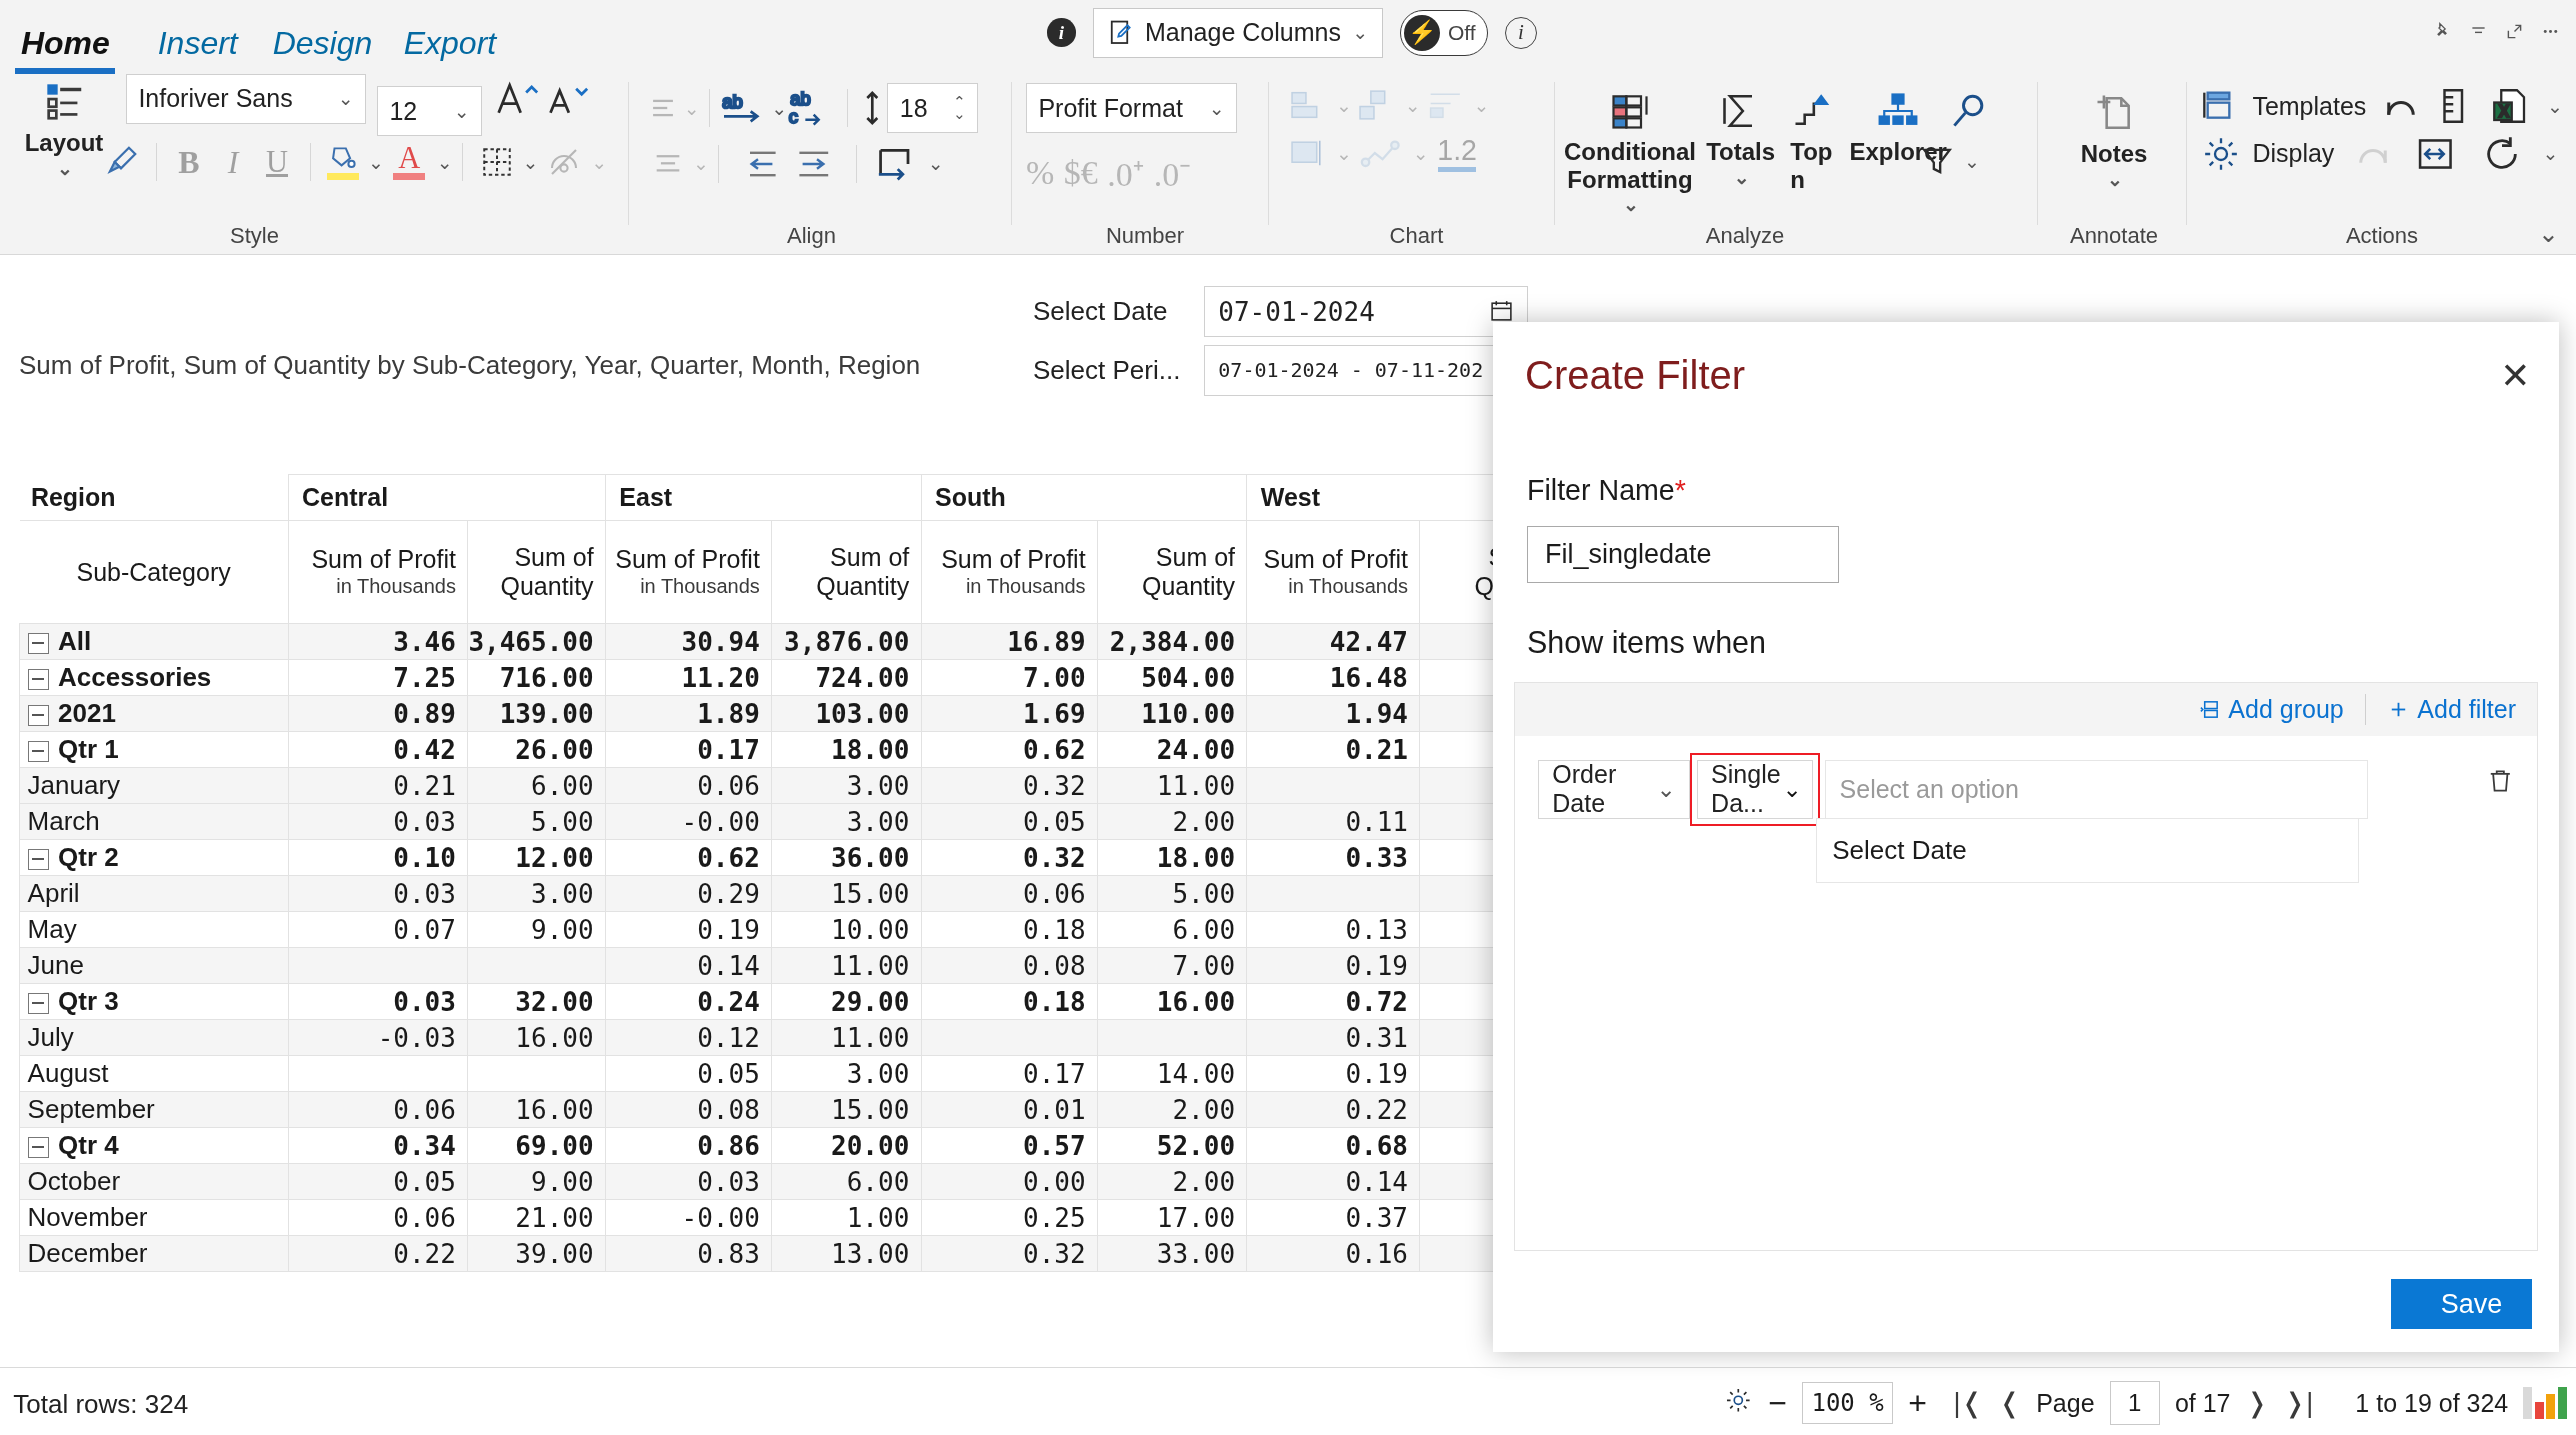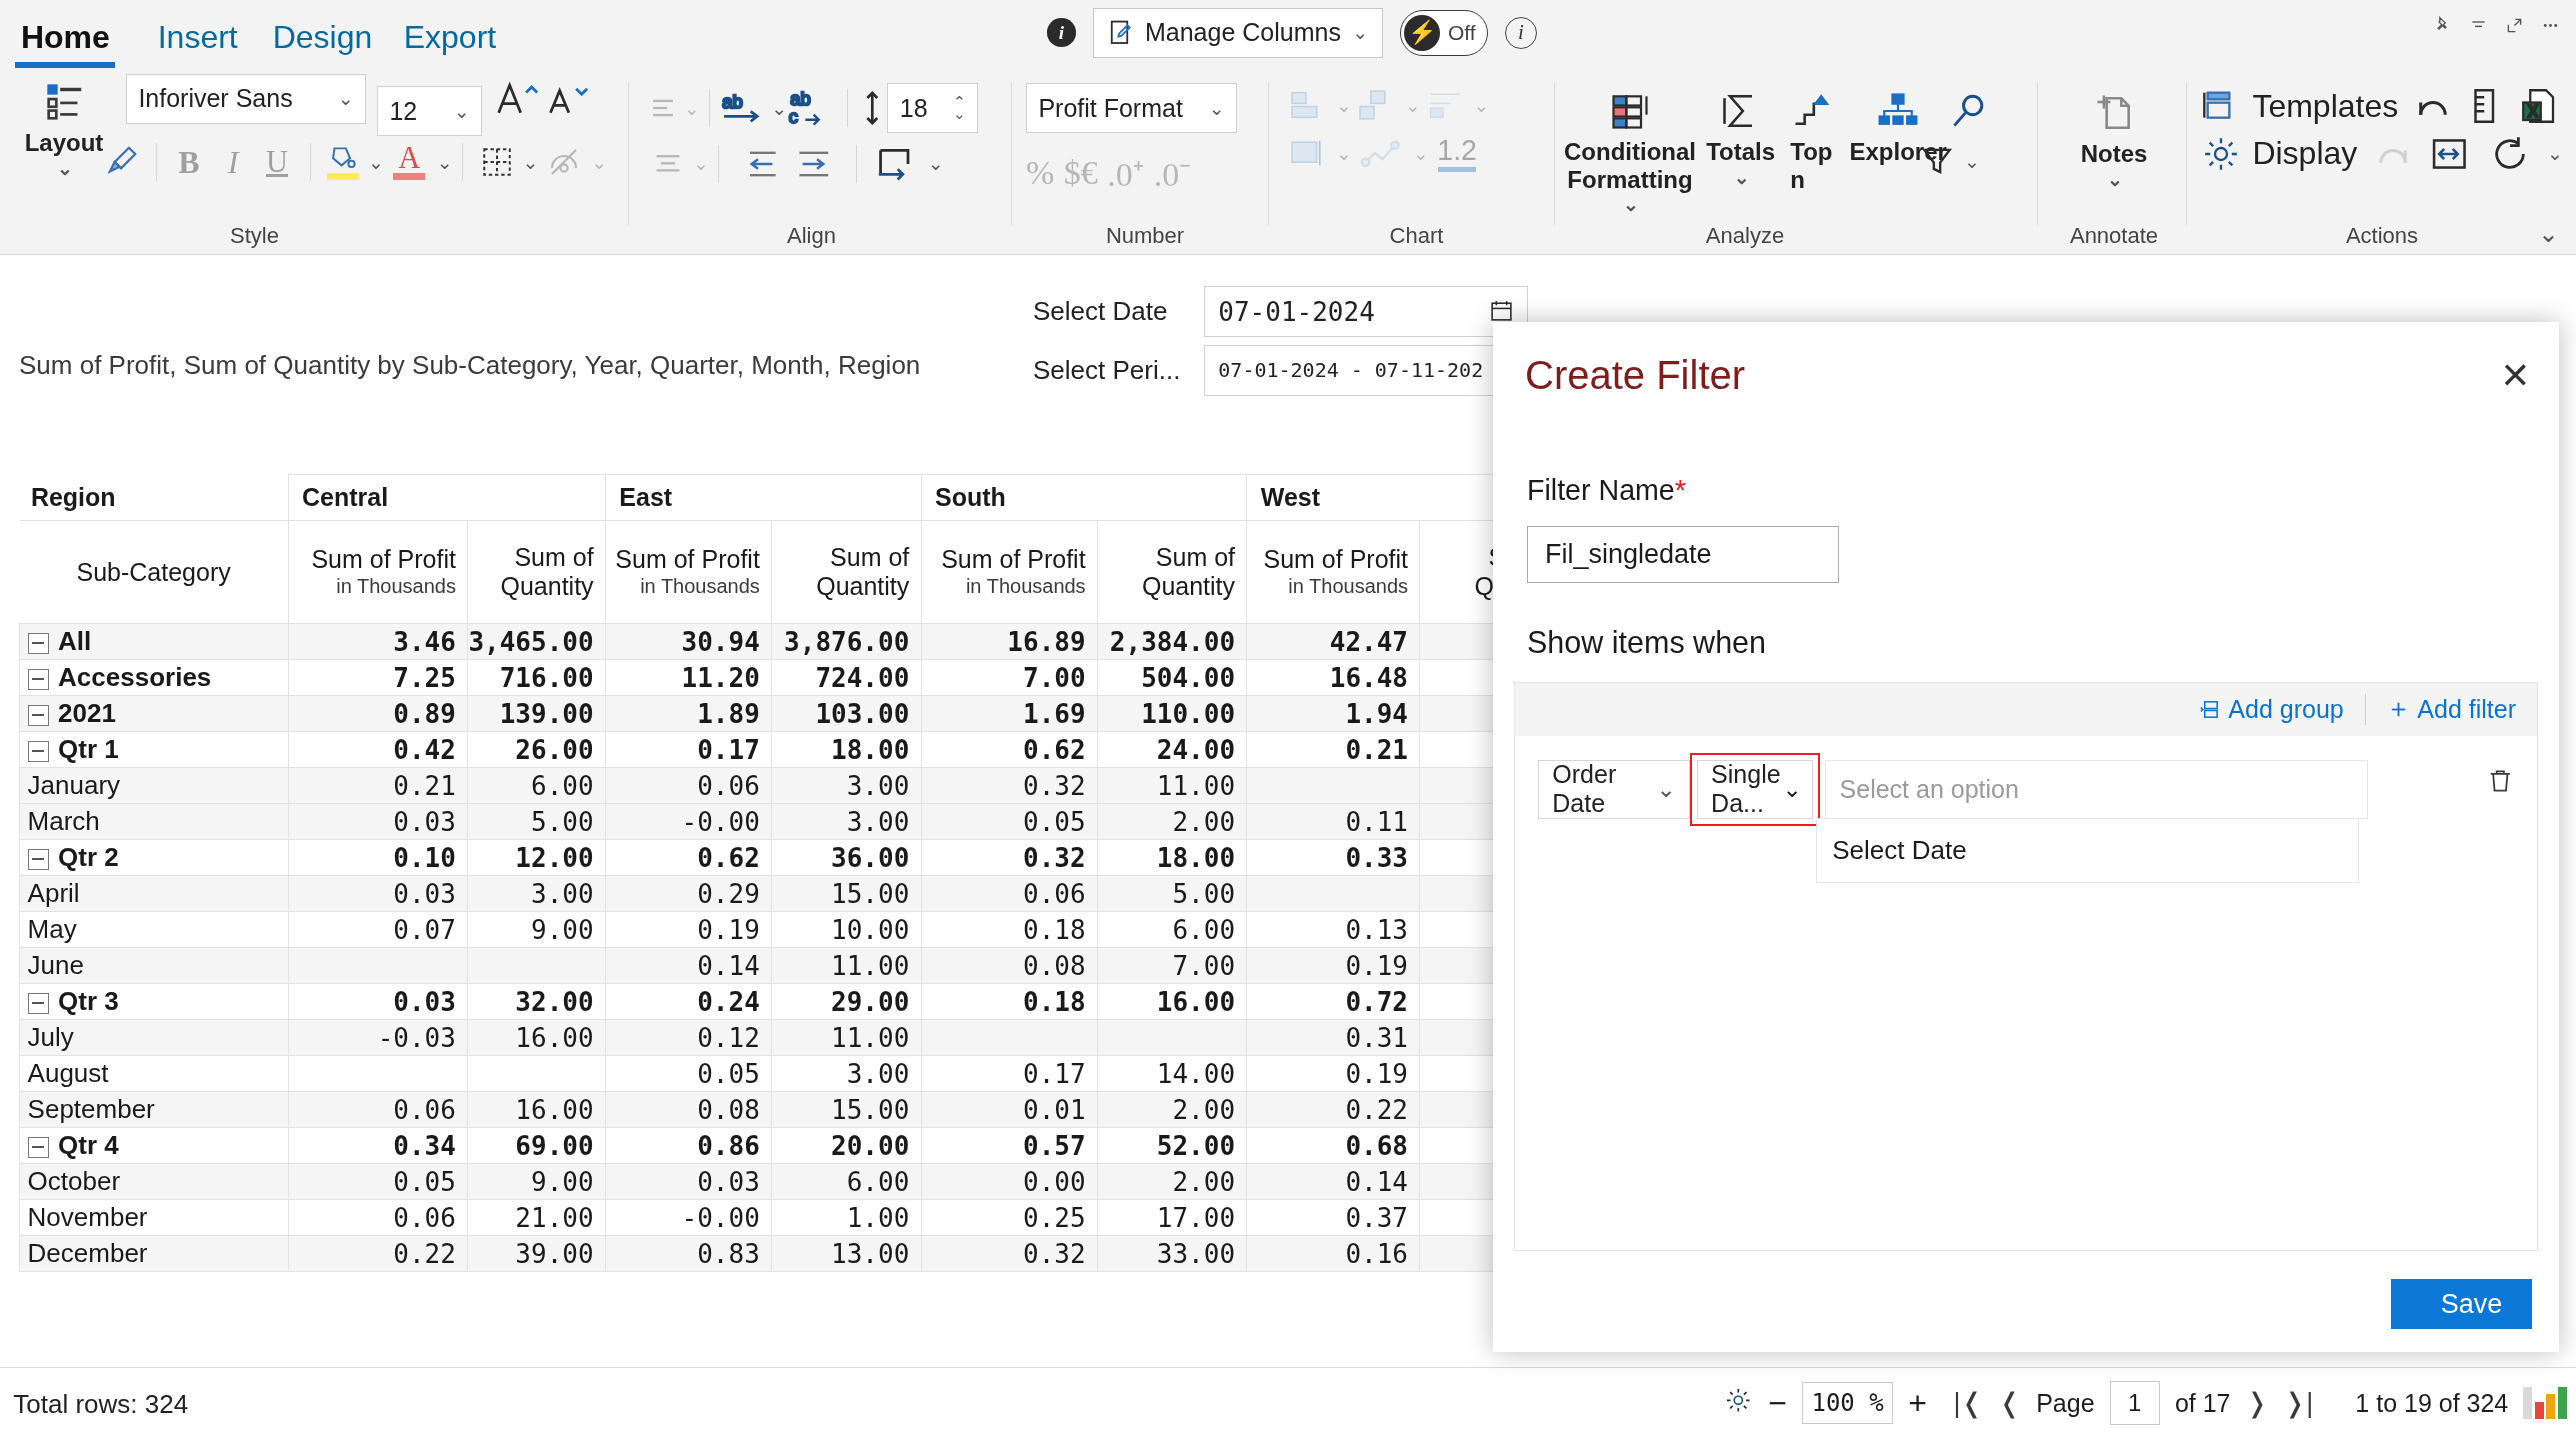--- a/index.html
+++ b/index.html
@@ -7,21 +7,21 @@
   body {
     width:2576px; height:1436px;
     font-family:"Liberation Sans", sans-serif;
     background:#ffffff; color:#1a1a1a;
     overflow:hidden; position:relative;
   }
 
   
   #ribbon { position:absolute; left:0; top:0; width:2576px; height:255px; background:#f3f3f3;
             border-bottom:1px solid #d8d8d8; }
-  #tabbar { position:absolute; left:0; top:8px; height:67px; width:100%; }
+  #tabbar { position:absolute; left:0; top:14px; height:67px; width:100%;font-style:italic; }
   .tab { position:absolute; top:11.4px; font-size:32px; color:#0369a1; padding:0 5.7px; cursor:pointer; }
   .tab.active { font-weight:700; color:#111; }
   .tab.active::after { content:""; position:absolute; left:0; right:0; bottom:-11.4px; height:5.7px; background:#1a6fc4; }
 
   .win-btns { position:absolute; right:7.6px; top:0px; display:flex; gap:0px; }
   .win-btn { width:36px; height:34px; display:flex; align-items:center; justify-content:center; cursor:pointer; }
 
   
   #topcenter { position:absolute; left:1047px; top:7.6px; display:flex; align-items:center; gap:17px; }
   .info-dot { width:28.6px;height:28.6px;border-radius:50%;background:#2b2b2b;color:#fff;
@@ -45,21 +45,21 @@
   .chev { font-size:19px; color:#555; margin-left:1.9px; }
   .dis { opacity:.38; }
 
   .combo { border:1px solid #cfcfcf; background:#fff; height:50px; display:flex; align-items:center;
            justify-content:space-between; padding:0 11.4px; font-size:25px; color:#222; cursor:pointer; }
   .vdivider { width:1px; height:38px; background:#d6d6d6; margin:0 9.5px; }
 
   .bigbtn { display:flex; flex-direction:column; align-items:center; cursor:pointer; font-size:24px; color:#222;font-weight:bold; }
   .bigbtn .gl { height:55px; display:flex; align-items:center; }
 
-  .smallrow { display:flex; align-items:center; gap:11.4px; cursor:pointer; font-size:32px; color:#222; }
+  .smallrow { display:flex; align-items:center; gap:11.4px; cursor:pointer; font-size:25px; color:#222; }
 
   
   #subtitle { position:absolute; left:19px; top:350px; font-size:26px; color:#3b3b3b; }
 
   #datefields { position:absolute; left:1033px; top:286px; }
   .dfrow { display:flex; align-items:center; margin-bottom:7.6px; }
   .dflabel { width:171px; font-size:26px; color:#222; }
   .dfbox { width:324px; height:51px; border:1px solid #d0d0d0; background:#fff; display:flex;
            align-items:center; justify-content:space-between; padding:0 13.3px; cursor:pointer; }
   .dfval { font-size:26px; color:#222; font-family:"DejaVu Sans Mono", monospace; }

